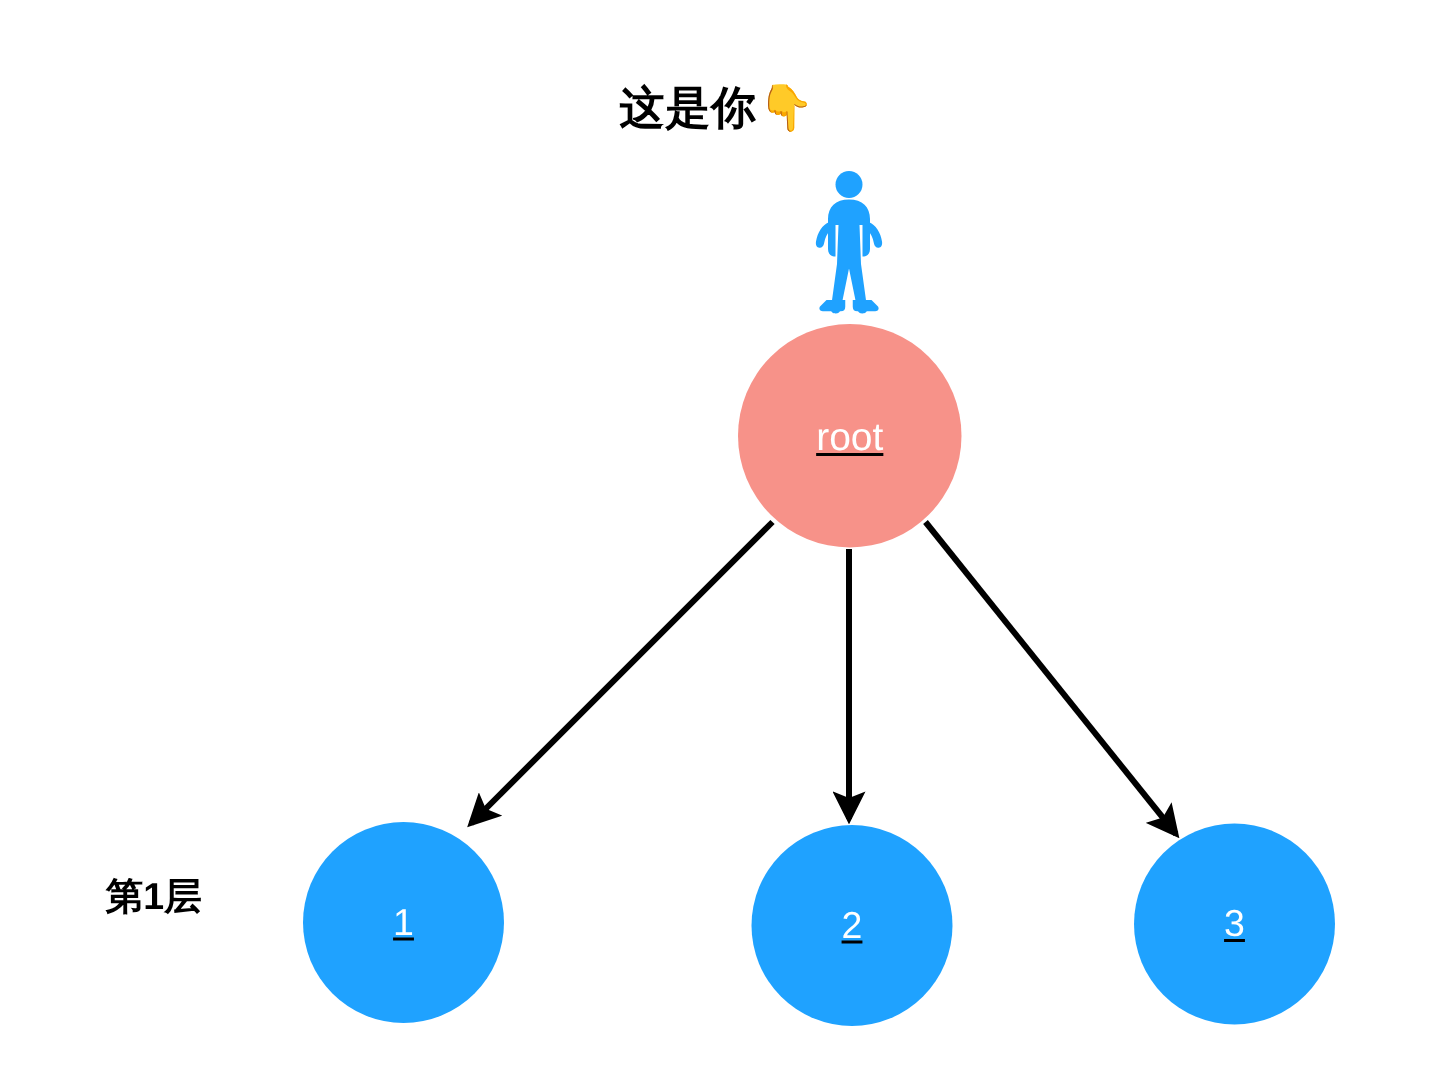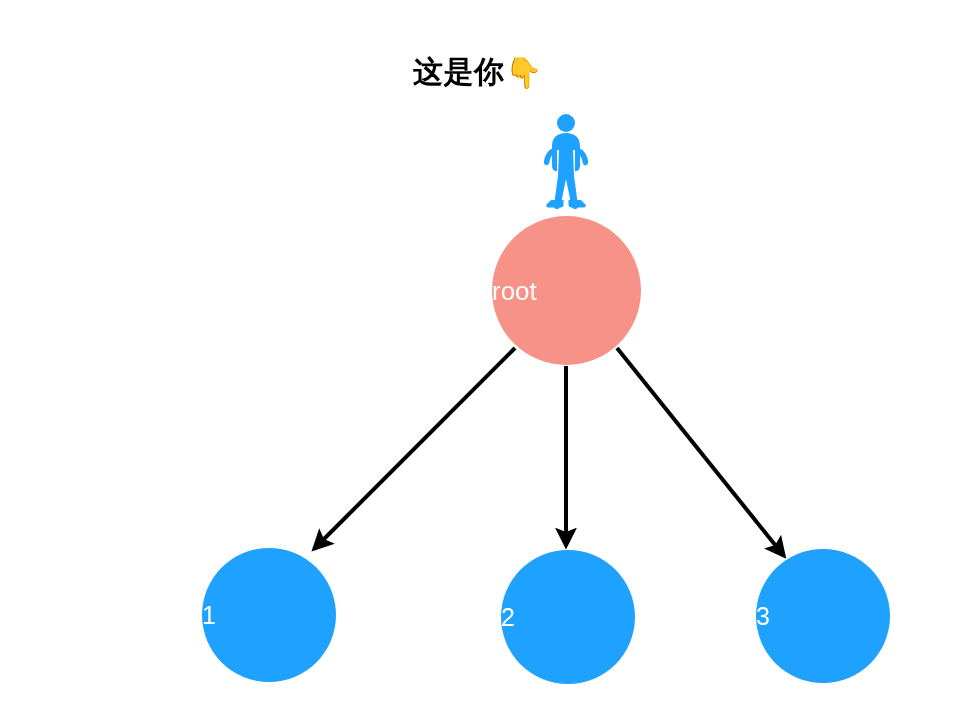--- a/index.html
+++ b/index.html
@@ -57,21 +57,23 @@
     width: 76px;
     height: 98px;
   }
 
   
   .node {
     position: absolute;
     border-radius: 50%;
     display: flex;
     align-items: center;
+    justify-content: center;
     box-sizing: border-box;
+    text-decoration: underline;
   }
   .node-label {
     color: #ffffff;
     font-size: 26px;
     font-weight: 400;
     line-height: 1;
     user-select: none;
   }
   .node.root {
     left: 492px;
@@ -146,15 +148,16 @@
     <span class="node-label">1</span>
   </div>
   <div class="node child c2">
     <span class="node-label">2</span>
   </div>
   <div class="node child c3">
     <span class="node-label">3</span>
   </div>
 
   <div class="layer-label">
+    <span class="line">第1层</span>
   </div>
 
 </div>
 
 </body></html>

